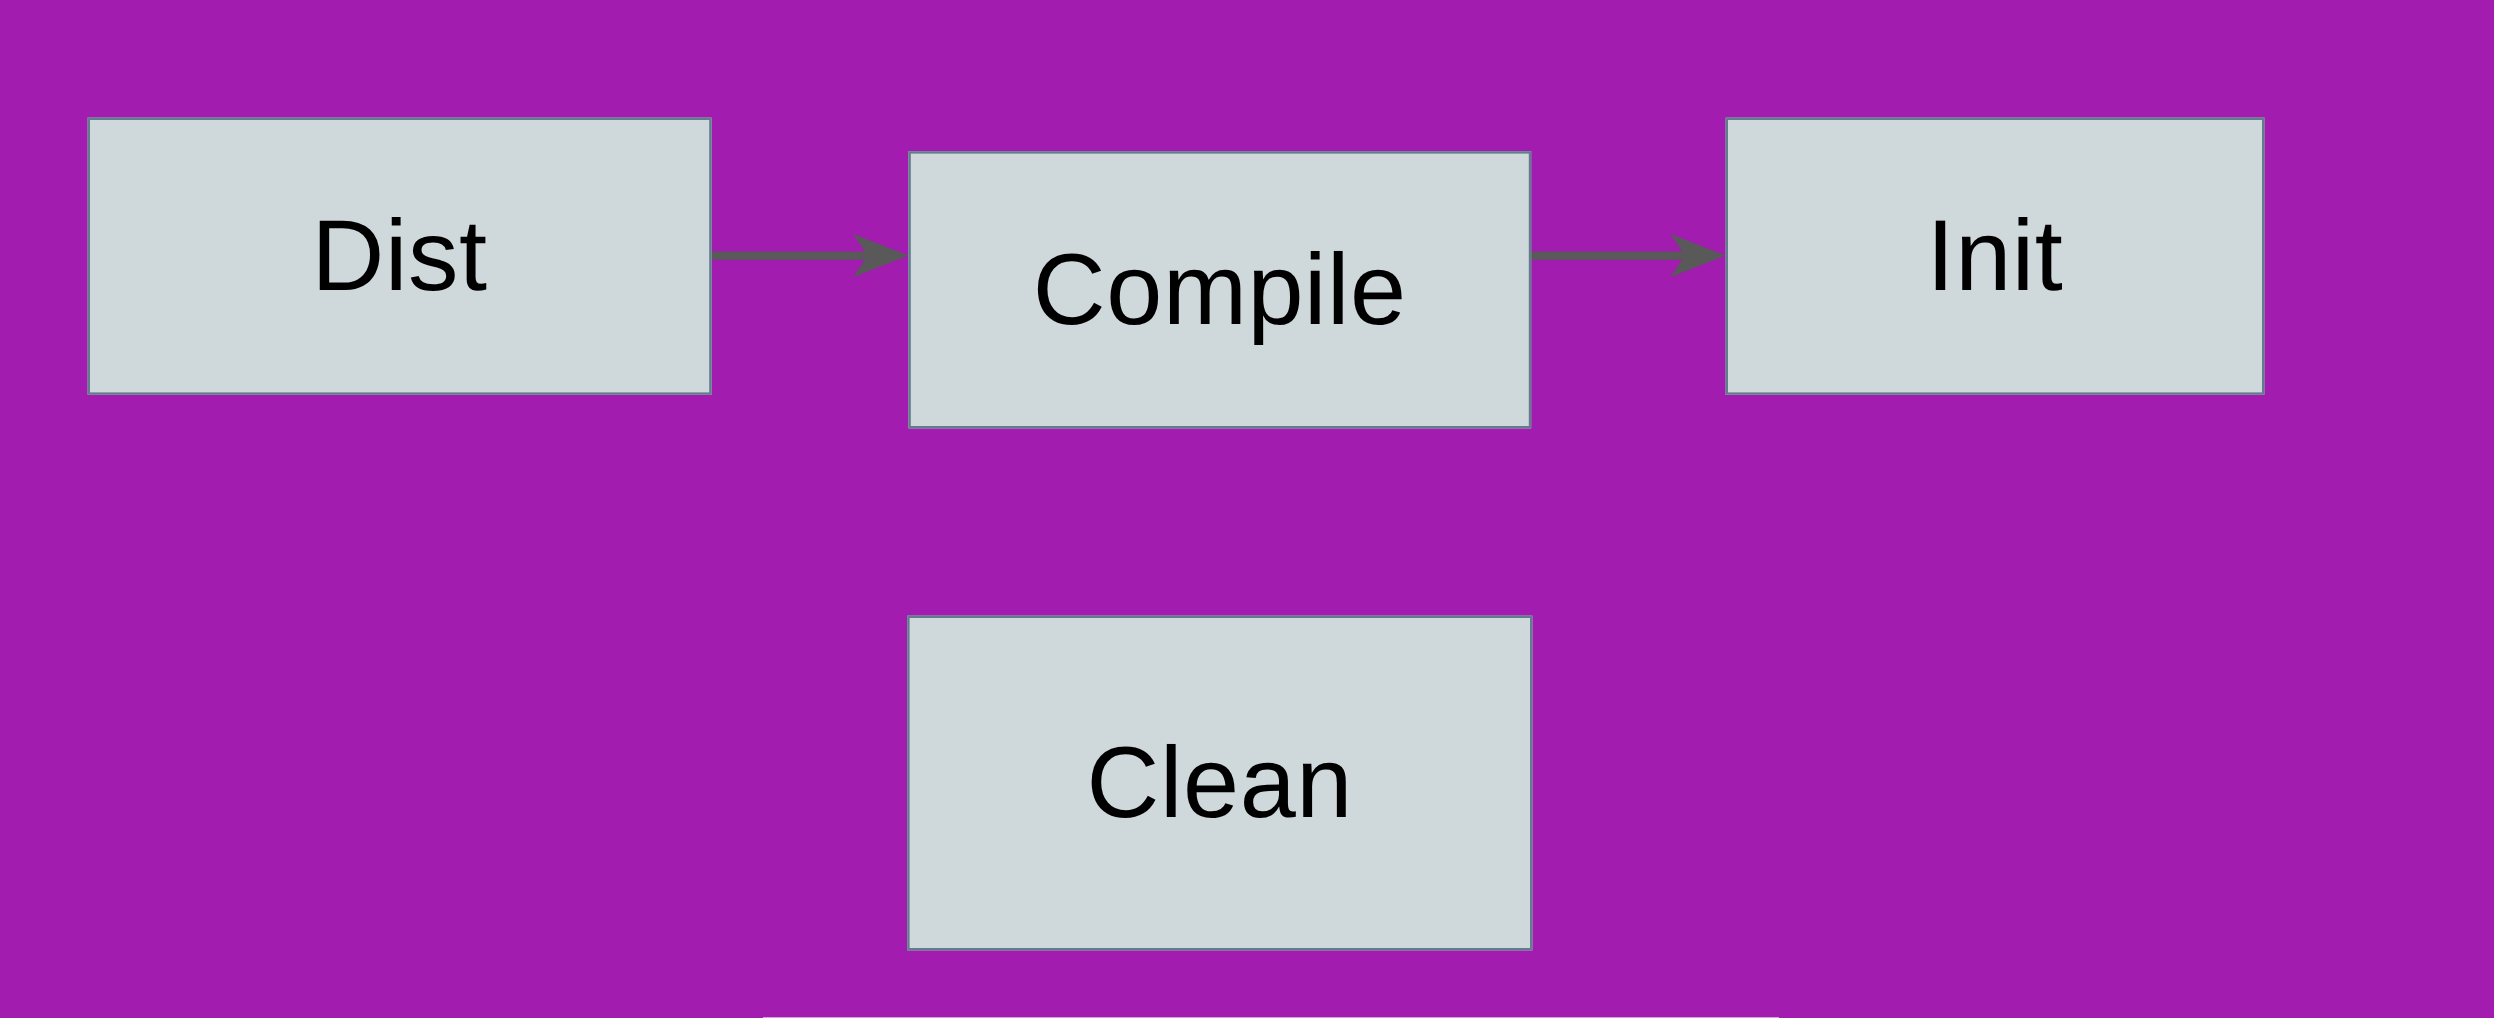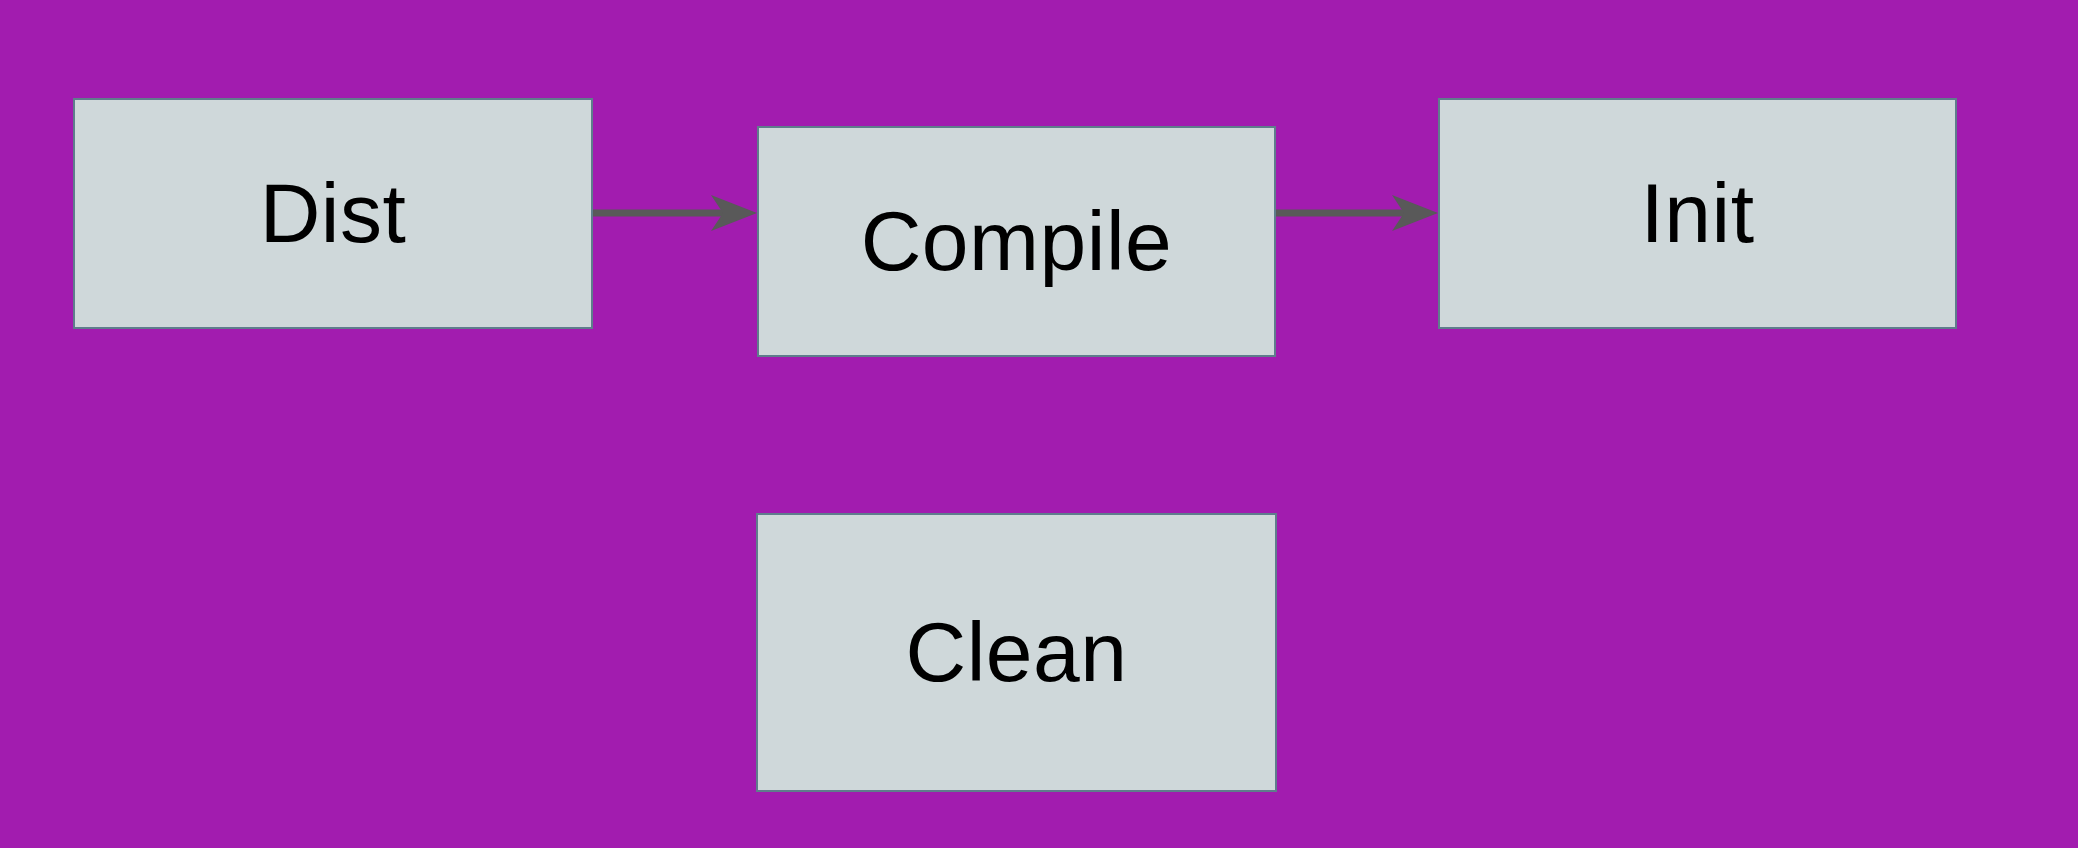--- a/index.html
+++ b/index.html
@@ -34,21 +34,21 @@
   }
   .node-label {
     font-size: 84px;
     font-weight: 400;
     color: #000000;
     letter-spacing: 0.5px;
     white-space: nowrap;
   }
   .node-dist    { left: 73px;   top: 98px;  width: 520px; height: 231px; }
   .node-compile { left: 757px;  top: 98px;  width: 519px; height: 231px; margin-top: 28px; }
-  .node-init    { left: 1438px; top: 98px;  width: 519px; height: 231px; }
+  .node-init    { left: 1438px; top: 98px;  width: 449px; height: 231px; }
   .node-clean   { left: 756px;  top: 513px; width: 521px; height: 279px; }
 </style>
 </head>
 <body>
 
 <div class="canvas">
 
   <svg class="arrow-layer" viewBox="0 0 2078 848">
     <g>
       <line x1="593" y1="213" x2="724" y2="213" stroke-width="7" stroke="#595959"></line>

